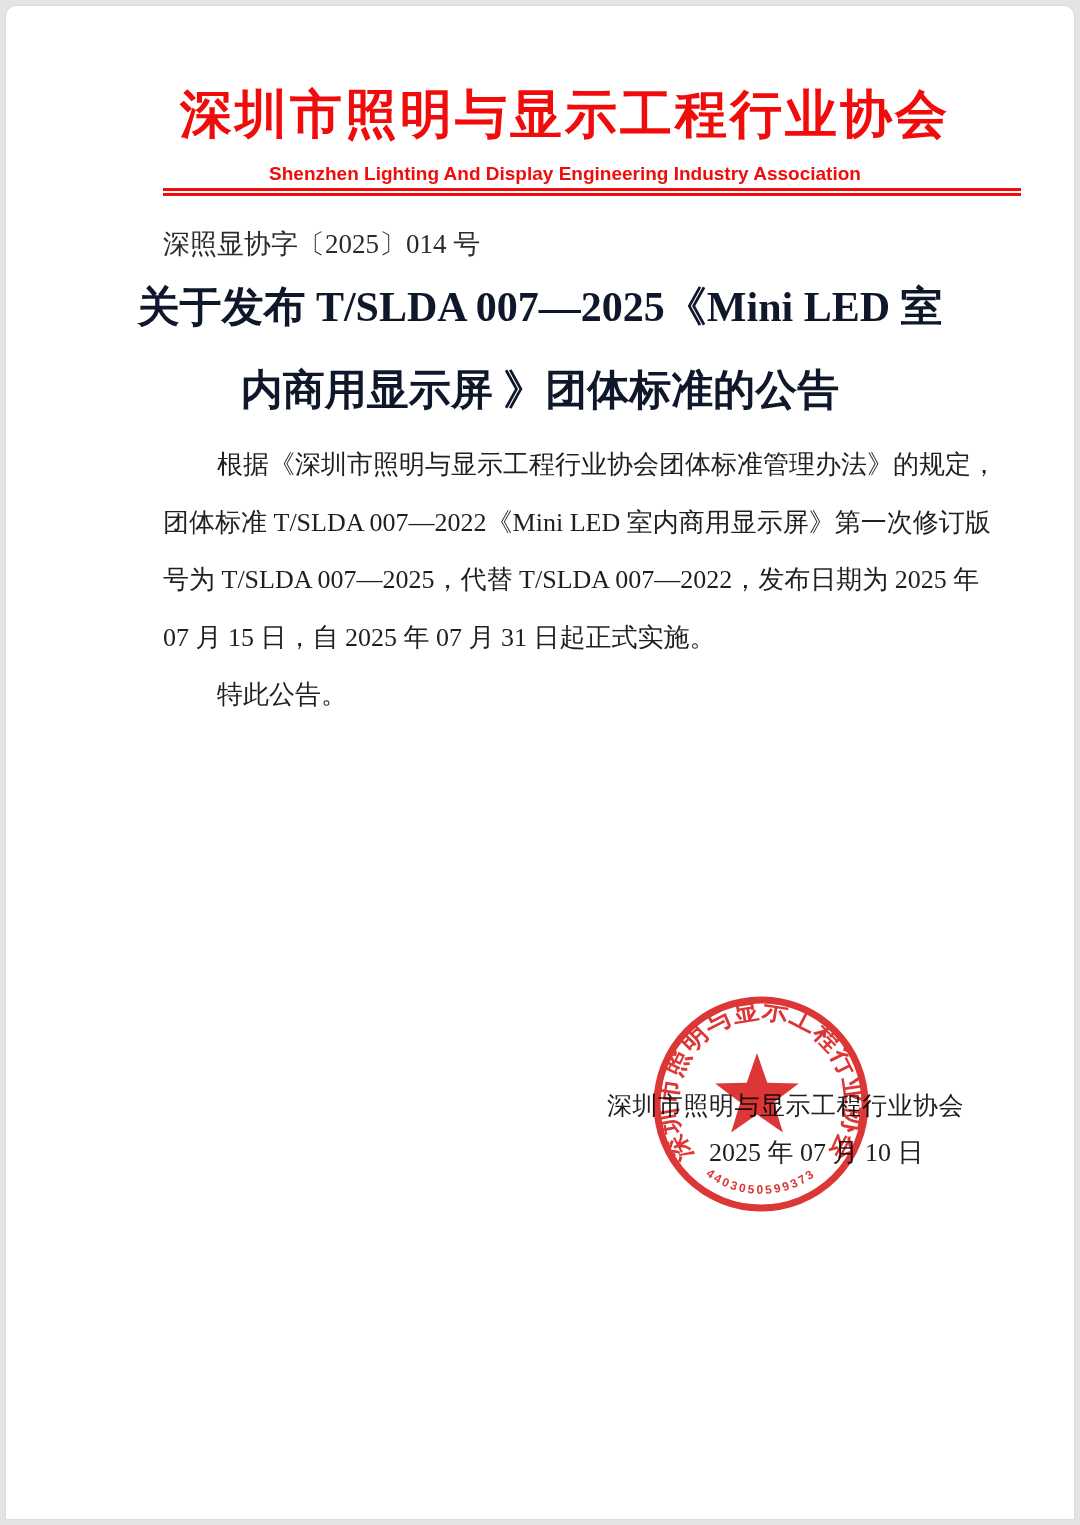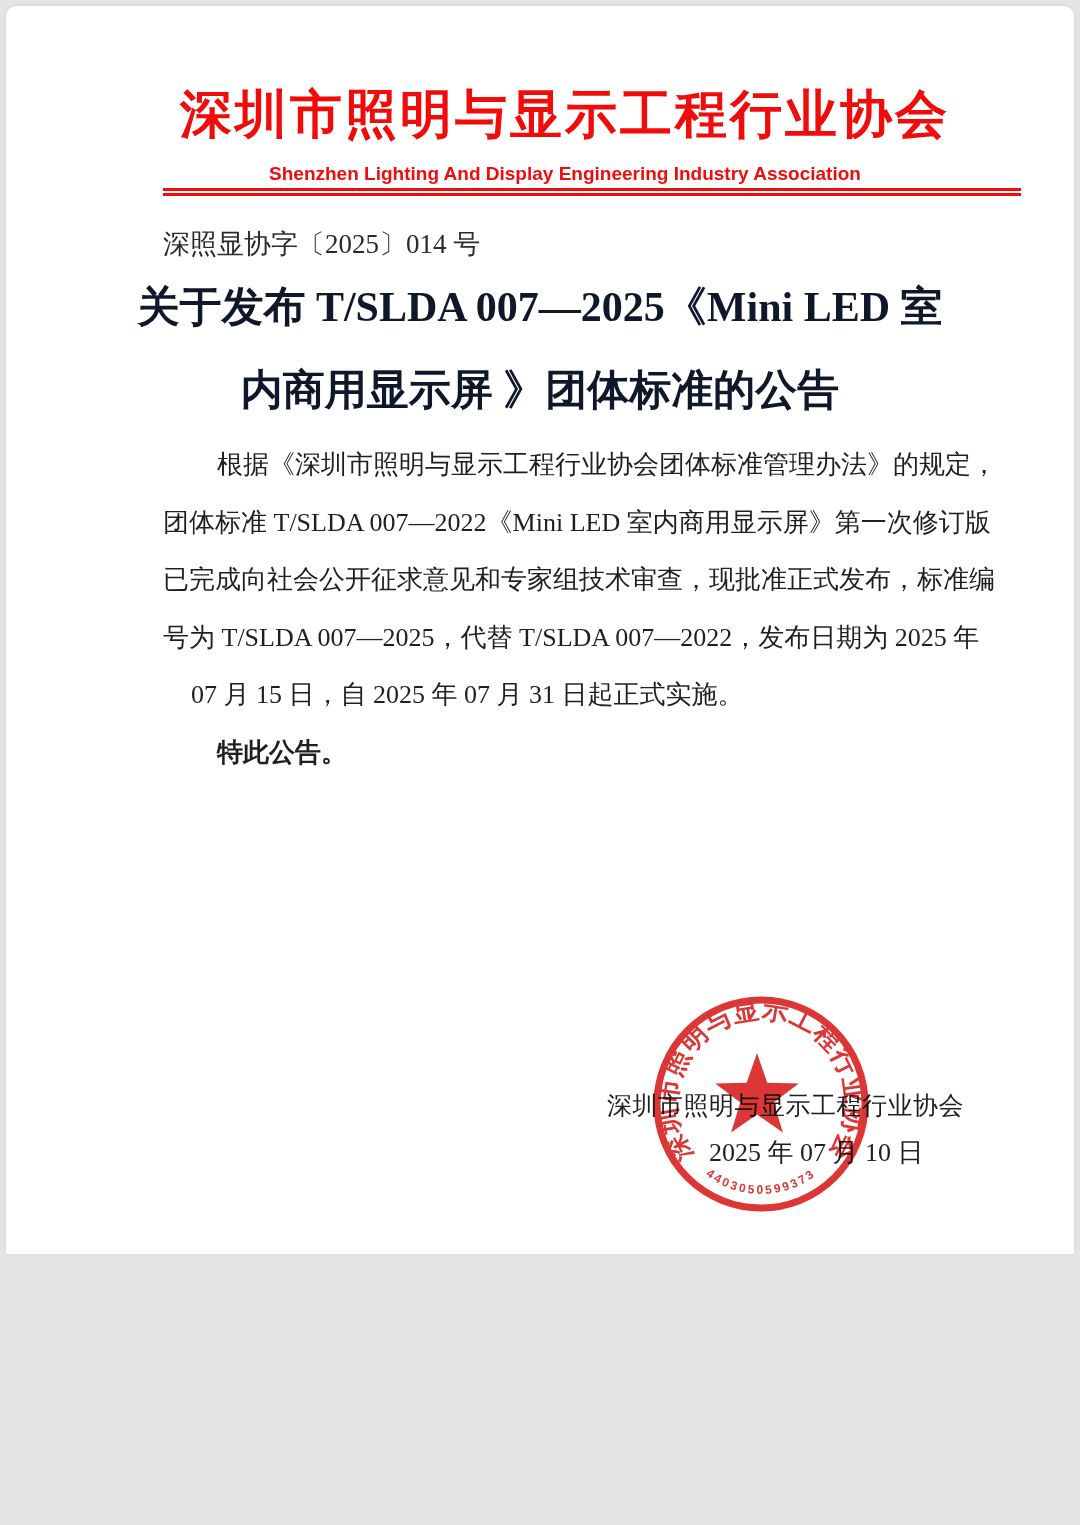--- a/index.html
+++ b/index.html
@@ -3,21 +3,21 @@
 <meta charset="utf-8">
 <style>
   html,body{margin:0;padding:0;}
   body{
     width:1080px;height:1525px;
     background:#e4e4e4;
     font-family:"Liberation Serif","DejaVu Serif",serif;
     position:relative;overflow:hidden;
   }
   .page{
-    position:absolute;left:6px;top:6px;width:1068px;height:1248px;
+    position:absolute;left:6px;top:6px;width:1068px;height:1513px;
     background:#ffffff;border-radius:10px 10px 0 0;overflow:hidden;
     box-shadow:0 0 2px rgba(0,0,0,.15);
   }
   .inner{position:absolute;left:-6px;top:-6px;width:1080px;height:1525px;}
 
   
   .org-cn{
     position:absolute;left:138px;top:84px;width:854px;
     text-align:center;font-family:"Liberation Sans","DejaVu Sans",sans-serif;
     font-size:52px;line-height:60px;font-weight:900;letter-spacing:3px;
@@ -48,22 +48,22 @@
 
   .body-block{
     position:absolute;left:163px;top:436px;width:806px;
     font-size:26px;color:#1f1f1f;
   }
   .body-line{
     line-height:57.5px;white-space:nowrap;
     text-align:justify;text-align-last:justify;
   }
   .body-line.first{padding-left:54px;}
-  .body-line.free{text-align-last:left;margin-left:28px;}
-  .closing-line{line-height:57.5px;padding-left:54px;white-space:nowrap;font-weight:bold;}
+  .body-line.free{text-align-last:left;}
+  .closing-line{line-height:57.5px;padding-left:54px;white-space:nowrap;}
 
   .sig-org{
     position:absolute;left:607px;top:1091px;
     font-size:25px;line-height:30px;color:#1f1f1f;white-space:nowrap;
     letter-spacing:0.5px;
   }
   .sig-date{
     position:absolute;left:709px;top:1138px;
     font-size:26px;line-height:30px;color:#1f1f1f;white-space:nowrap;font-family:Liberation Serif, serif;
   }
@@ -89,21 +89,20 @@
     <div class="doc-number">深照显协字〔2025〕014 号</div>
 
     <div class="announce-title">
       <div>关于发布 T/SLDA 007—2025《Mini LED 室</div>
       <div>内商用显示屏 》团体标准的公告</div>
     </div>
 
     <div class="body-block">
       <div class="body-line first">根据《深圳市照明与显示工程行业协会团体标准管理办法》的规定，</div>
       <div class="body-line">团体标准 T/SLDA 007—2022《Mini LED 室内商用显示屏》第一次修订版</div>
-      <div class="body-line">已完成向社会公开征求意见和专家组技术审查，现批准正式发布，标准编</div>
       <div class="body-line">号为 T/SLDA 007—2025，代替 T/SLDA 007—2022，发布日期为 2025 年</div>
       <div class="body-line free">07 月 15 日，自 2025 年 07 月 31 日起正式实施。</div>
       <div class="closing-line">特此公告。</div>
     </div>
 
     <div class="sig-org">深圳市照明与显示工程行业协会</div>
     <div class="sig-date">2025 年 07 月 10 日</div>
 
     <svg class="seal" viewBox="0 0 218 218">
       <defs>

